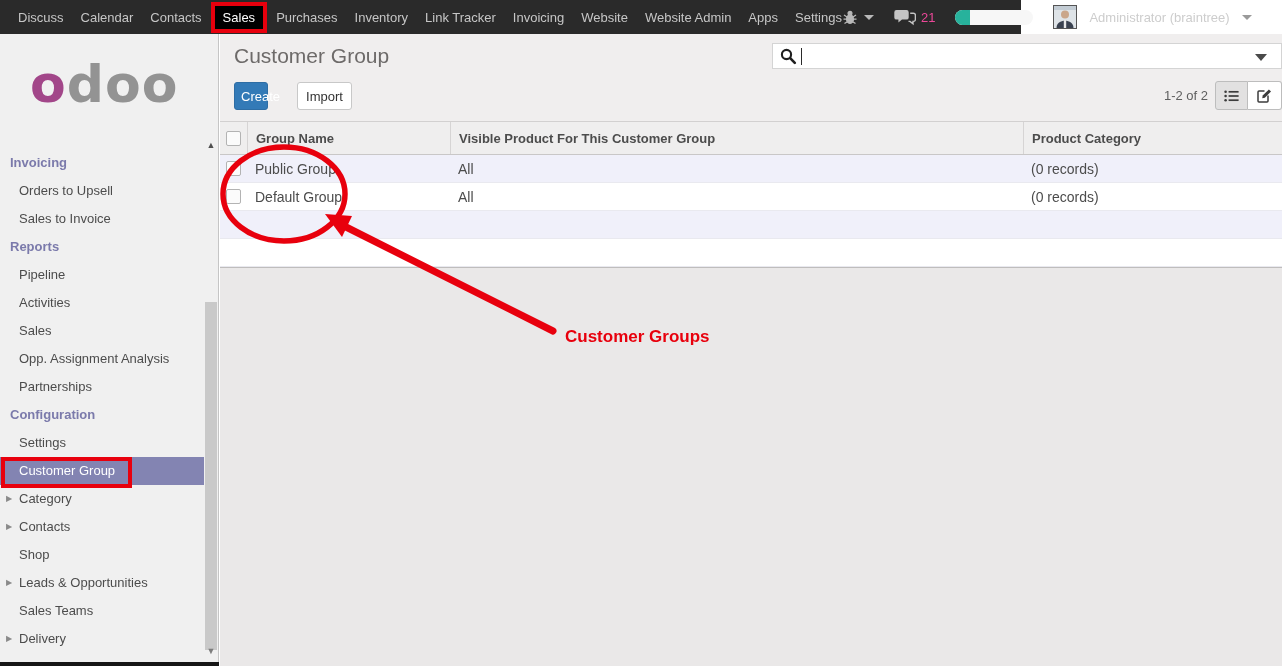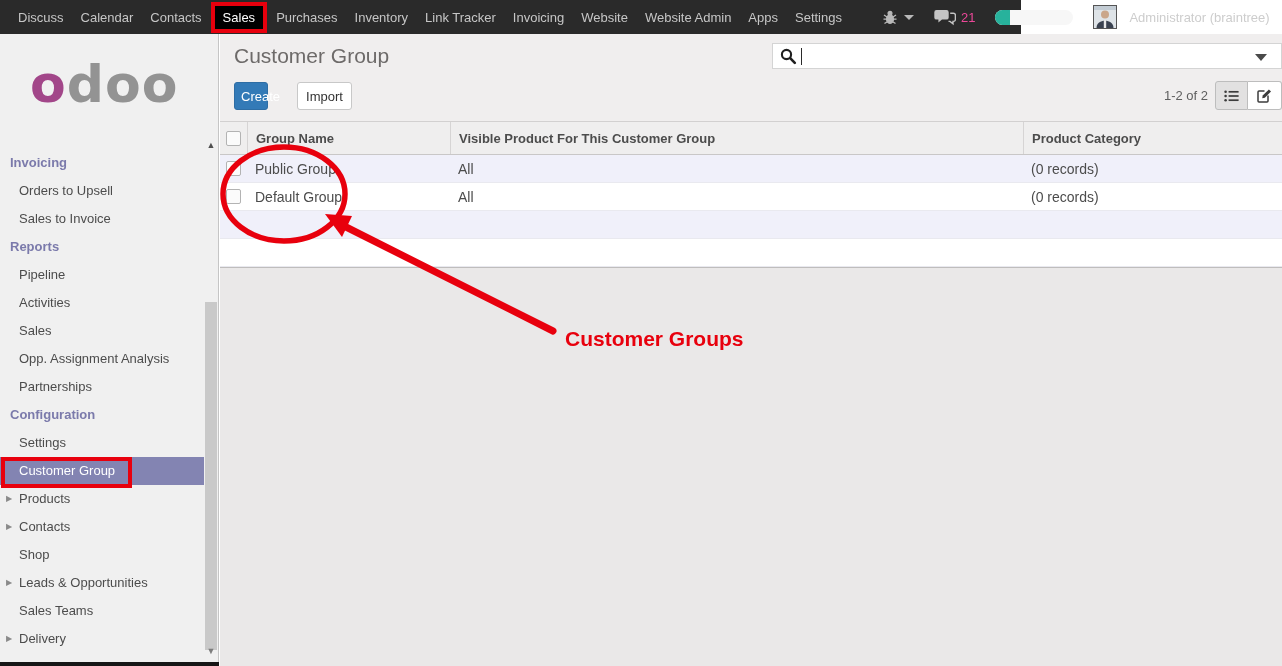--- a/index.html
+++ b/index.html
@@ -1,20 +1,20 @@
 <!DOCTYPE html>
 <html><head>
 <meta charset="utf-8">
 <style>
   html,body{margin:0;padding:0;}
   body{width:1282px;height:666px;font-family:"Liberation Sans",sans-serif;background:#fff;}
   .screen{position:relative;width:1282px;height:666px;overflow:hidden;}
 
   
-  .topbar{position:absolute;left:0;top:0;width:1021px;height:34px;background:#2a2a2a;display:flex;align-items:center;z-index:10;gap:40px;}
+  .topbar{position:absolute;left:0;top:0;width:1021px;height:34px;background:#2a2a2a;display:flex;align-items:center;z-index:10;}
   .topnav{display:flex;align-items:center;gap:17px;padding-left:18px;}
   .topnav-item{color:#c6c6c6;font-size:13px;white-space:nowrap;cursor:pointer;}
   .topnav-item.active{background:#000;color:#fff;border:4px solid #e8000d;padding:4px 8px;margin:0 -8px;}
   .topbar-right{margin-left:auto;display:flex;align-items:center;gap:12px;padding-right:4px;}
   .msg-count{color:#ec4899;font-size:13px;margin-left:-7px;}
   .pill{width:78px;height:15px;background:#f7f7f7;border-radius:8px;overflow:hidden;position:relative;}
   .pill-fill{position:absolute;left:0;top:0;bottom:0;width:15px;background:#27b29c;}
   .avatar{width:22px;height:22px;overflow:hidden;background:#e9e9e9;border:1px solid #555;}
   .user-name{color:#cdcdcd;font-size:13px;white-space:nowrap;}
   .caret-down{width:0;height:0;border-left:5px solid transparent;border-right:5px solid transparent;border-top:5px solid #9a9a9a;display:inline-block;}
@@ -60,21 +60,21 @@
   .lv-row{display:grid;grid-template-columns:27px 203px 573px 259px;height:28px;align-items:center;border-bottom:1px solid #e9e9ef;box-sizing:border-box;cursor:pointer;}
   .lv-row.alt{background:#f0f0fa;}
   .lv-row.plain{background:#fff;}
   .lv-cell{font-size:14px;color:#4c4c4c;padding-left:8px;overflow:hidden;white-space:nowrap;}
   .cbwrap{display:flex;justify-content:center;align-items:center;}
   .cb{width:13px;height:13px;border:1px solid #b3b3b3;background:#fbfbfb;border-radius:2px;display:block;}
 
   
   .anno-box-cg{position:absolute;left:1px;top:457px;width:131px;height:31px;border:4px solid #e8000d;box-sizing:border-box;z-index:60;pointer-events:none;}
   .anno-svg{position:absolute;left:0;top:0;z-index:60;pointer-events:none;}
-  .anno-callout{position:absolute;left:565px;top:327px;font-size:21px;font-weight:bold;color:#e8000d;z-index:60;}
+  .anno-callout{position:absolute;left:565px;top:327px;font-size:17px;font-weight:bold;color:#e8000d;z-index:60;}
 </style>
 </head>
 <body>
 
 <div class="screen">
 
   <header class="topbar">
     <nav class="topnav" id="topnav">
         <span class="topnav-item">Discuss</span>
         <span class="topnav-item">Calendar</span>
@@ -133,21 +133,21 @@
         <div class="side-item"><span>Sales to Invoice</span></div>
         <div class="side-header">Reports</div>
         <div class="side-item"><span>Pipeline</span></div>
         <div class="side-item"><span>Activities</span></div>
         <div class="side-item"><span>Sales</span></div>
         <div class="side-item"><span>Opp. Assignment Analysis</span></div>
         <div class="side-item"><span>Partnerships</span></div>
         <div class="side-header">Configuration</div>
         <div class="side-item"><span>Settings</span></div>
         <div class="side-item selected"><span>Customer Group</span></div>
-        <div class="side-item"><span class="tri">▶</span><span>Products</span></div>
+        <div class="side-item"><span class="tri">▶</span><span>Category</span></div>
         <div class="side-item"><span class="tri">▶</span><span>Contacts</span></div>
         <div class="side-item"><span>Shop</span></div>
         <div class="side-item"><span class="tri">▶</span><span>Leads &amp; Opportunities</span></div>
         <div class="side-item"><span>Sales Teams</span></div>
         <div class="side-item"><span class="tri">▶</span><span>Delivery</span></div>
       </nav>
     <div class="sb-thumb"></div>
     <div class="sb-down">▼</div>
     <div class="side-bottom-strip"></div>
   </aside>

